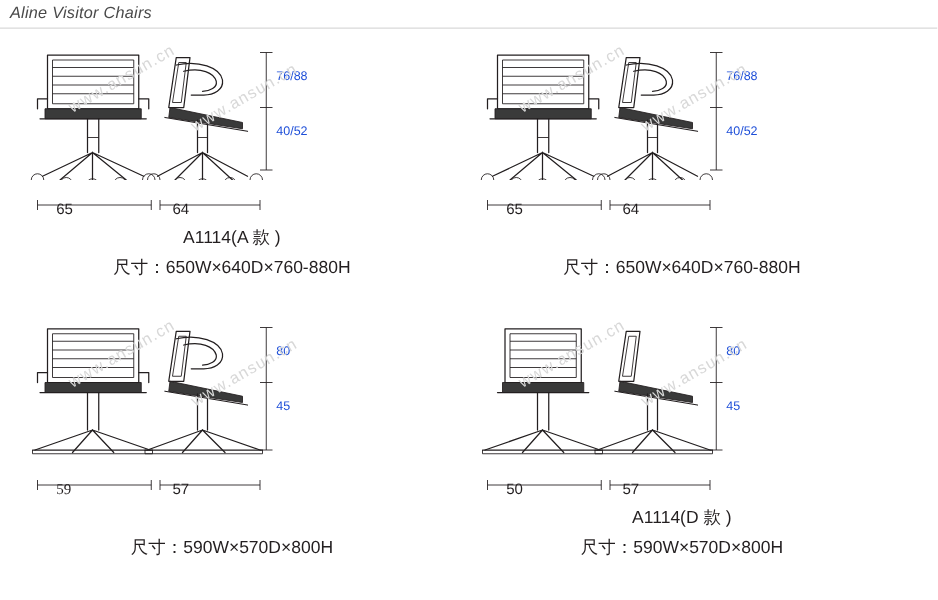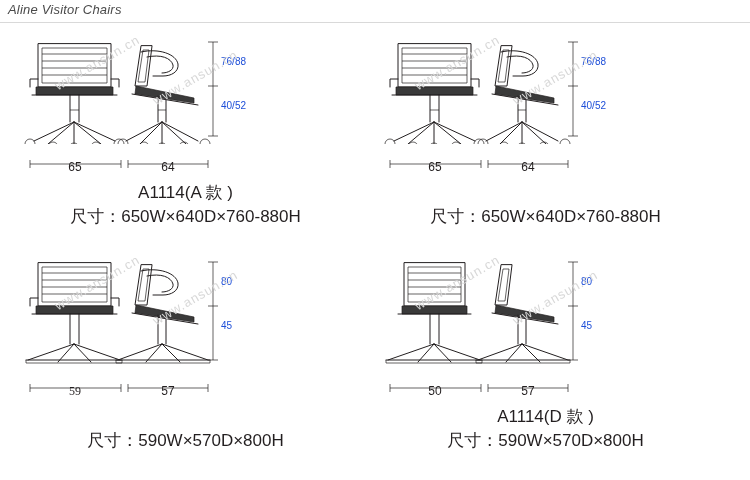--- a/index.html
+++ b/index.html
@@ -51,30 +51,29 @@
     width: 355px;
     height: 120px;
   }
   .draw-area svg { display: block; }
 
   
   .wlabel {
     position: absolute;
     font-size: 12px;
     color: #231f20;
-    text-align: center;
     width: 60px;
   }
   
   .caption {
     position: absolute;
     left: 0;
     width: 355px;
     text-align: center;
-    font-size: 17px;
+    font-size: 14px;
     color: #231f20;
   }
   .caption.model { top: 157px; }
   .caption.dims  { top: 181px; }
 
   
   .dimtext {
     position: absolute;
     font-size: 10px;
     color: #1d4ed8;

